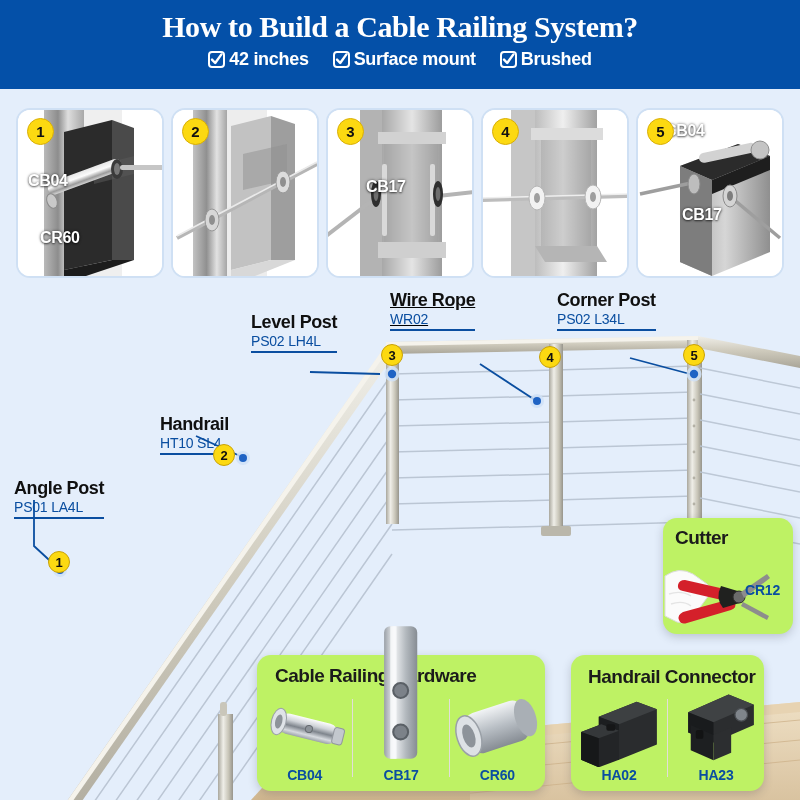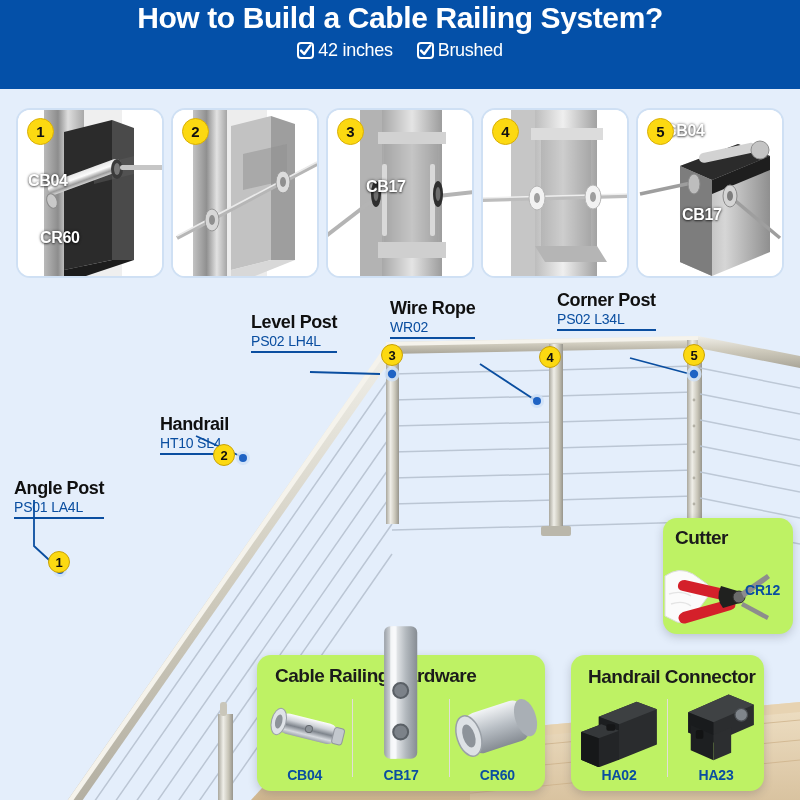--- a/index.html
+++ b/index.html
@@ -12,27 +12,27 @@
   }
 
   
   #header {
     position: absolute; left: 0; top: 0; width: 800px; height: 89px;
     background: #0450a8;
     text-align: center;
   }
   #header-title {
     font-size: 30px; font-weight: bold; color: #ffffff;
-    letter-spacing: -0.4px; line-height: 1.18;
+    letter-spacing: -0.4px; padding-top: 9px; line-height: 1.18; font-family: Liberation Serif, serif;
   }
   #header-features {
     display: flex; justify-content: center; align-items: center;
     gap: 24px; margin-top: 5px;
   }
-  .feature { display: flex; align-items: center; gap: 4px; }
+  .feature { display: flex; align-items: center; gap: 4px; font-weight: bold; }
   .feature-label { font-size: 18px; color: #fff; letter-spacing: -0.3px; }
   .checkbox-icon { display: block; width: 17px; height: 17px; }
 
   
   #steps-row {
     position: absolute; left: 16px; top: 108px;
     width: 768px; height: 170px;
     display: flex; gap: 7px;
   }
   .step-card {
@@ -119,20 +119,29 @@
     <div class="feature">
       <span class="checkbox-icon">
         <svg width="17" height="17" viewBox="0 0 17 17">
           <rect x="1" y="1" width="15" height="15" rx="3" fill="none" stroke="#fff" stroke-width="2"></rect>
           <path d="M4 8.6 L7.2 12 L13.4 3.4" fill="none" stroke="#fff" stroke-width="2.4" stroke-linecap="round" stroke-linejoin="round"></path>
         </svg>
       </span>
       <span class="feature-label">42 inches</span>
     </div>
 
+    <div class="feature">
+      <span class="checkbox-icon">
+        <svg width="17" height="17" viewBox="0 0 17 17">
+          <rect x="1" y="1" width="15" height="15" rx="3" fill="none" stroke="#fff" stroke-width="2"></rect>
+          <path d="M4 8.6 L7.2 12 L13.4 3.4" fill="none" stroke="#fff" stroke-width="2.4" stroke-linecap="round" stroke-linejoin="round"></path>
+        </svg>
+      </span>
+      <span class="feature-label">Surface mount</span>
+    </div>
 
     <div class="feature">
       <span class="checkbox-icon">
         <svg width="17" height="17" viewBox="0 0 17 17">
           <rect x="1" y="1" width="15" height="15" rx="3" fill="none" stroke="#fff" stroke-width="2"></rect>
           <path d="M4 8.6 L7.2 12 L13.4 3.4" fill="none" stroke="#fff" stroke-width="2.4" stroke-linecap="round" stroke-linejoin="round"></path>
         </svg>
       </span>
       <span class="feature-label">Brushed</span>
     </div>
@@ -462,21 +471,21 @@
   <div class="callout" style="left:160px; top:136px;">
     <div class="callout-title">Handrail</div>
     <div class="callout-code">HT10 SL4</div>
   </div>
 
   <div class="callout" style="left:251px; top:34px;">
     <div class="callout-title">Level Post</div>
     <div class="callout-code">PS02 LH4L</div>
   </div>
 
-  <div class="callout" style="left:390px; top:20px;">
+  <div class="callout" style="left:390px; top:12px;text-decoration:underline;">
     <div class="callout-title">Wire Rope</div>
     <div class="callout-code">WR02</div>
   </div>
 
   <div class="callout" style="left:557px; top:12px;">
     <div class="callout-title">Corner Post</div>
     <div class="callout-code">PS02 L34L</div>
   </div>
 
   <div class="num-badge" style="left:48px; top:273px;">1</div>

